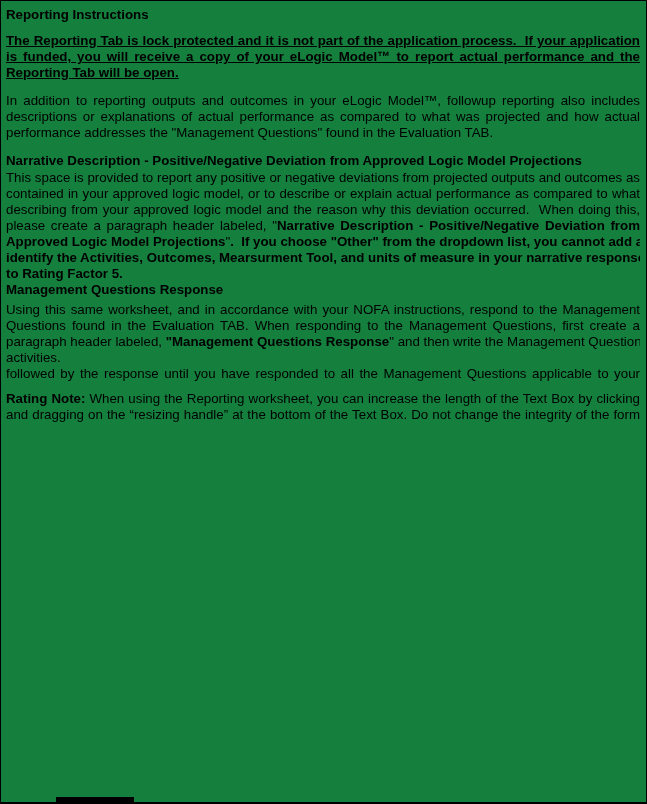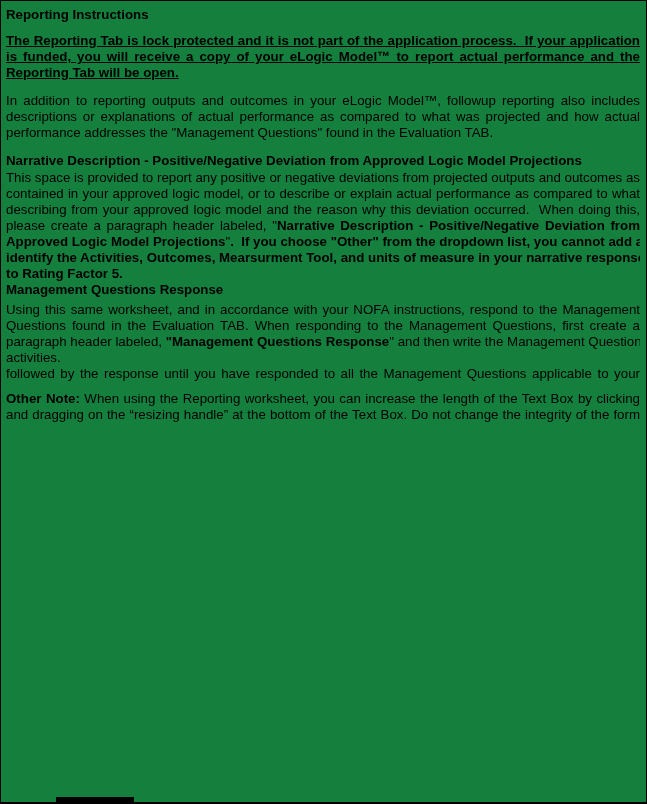--- a/index.html
+++ b/index.html
@@ -87,18 +87,18 @@
         <div class="line"><span class="b">Management Questions Response</span></div>
       </div>
     <div class="para m-e">
         <div class="line just"><span>Using this same worksheet, and in accordance with your NOFA instructions, respond to the Management</span></div>
         <div class="line just"><span>Questions found in the Evaluation TAB. When responding to the Management Questions, first create a</span></div>
         <div class="line just"><span>paragraph header labeled, </span><span class="b">"Management Questions Response</span><span>" and then write the Management Question</span></div>
         <div class="line"><span>activities.</span></div>
         <div class="line just"><span>followed by the response until you have responded to all the Management Questions applicable to your</span></div>
       </div>
     <div class="para m-f">
-        <div class="line just"><span class="b">Other Note:</span><span> When using the Reporting worksheet, you can increase the length of the Text Box by clicking</span></div>
+        <div class="line just"><span class="b">Rating Note:</span><span> When using the Reporting worksheet, you can increase the length of the Text Box by clicking</span></div>
         <div class="line just"><span>and dragging on the “resizing handle” at the bottom of the Text Box. Do not change the integrity of the form</span></div>
       </div>
   </div>
   <div class="tab-stub"></div>
 </div>
 
 </body></html>

